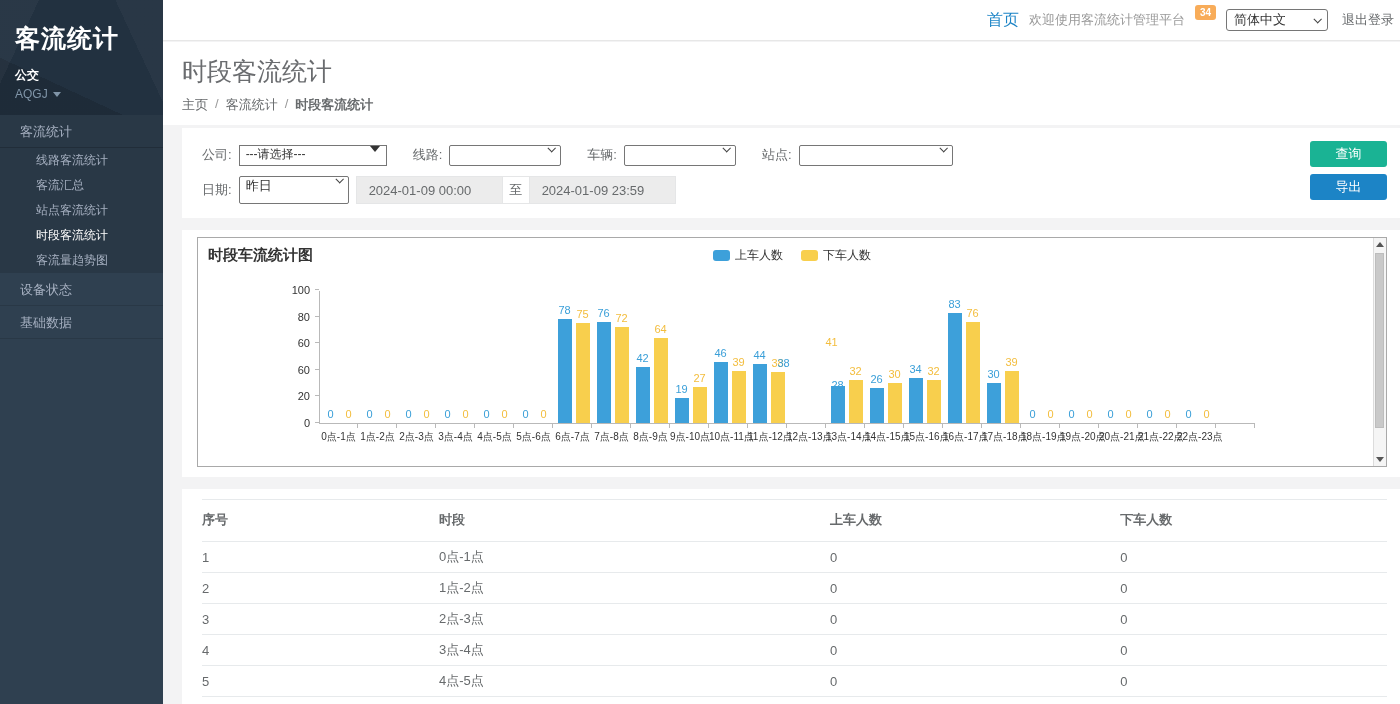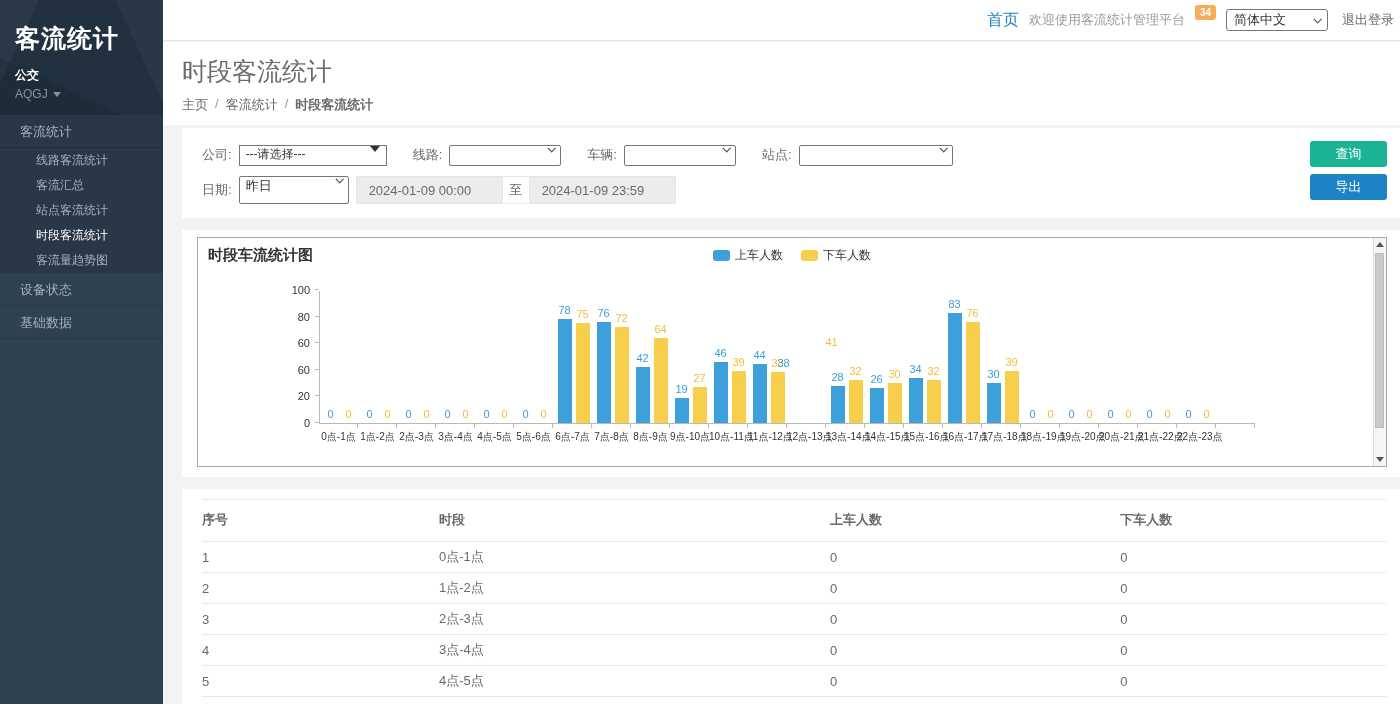--- a/index.html
+++ b/index.html
@@ -315,21 +315,21 @@
             <div class="bar-group">
               <div class="bar" style="height: 50.54px; background: rgb(61, 160, 218);">
                 <span class="val" style="color: rgb(58, 159, 216);">38</span>
               </div>
               <div class="bar" style="height: 72px; background: #4c1d95; margin-left: 44px;">
                 <span class="val" style="color: rgb(243, 189, 61);">41</span>
               </div>
             </div>
             <div class="bar-group">
               <div class="bar" style="height: 37.24px; background: rgb(61, 160, 218);">
-                <span class="val" style="color: rgb(58, 159, 216);">28</span>
+                <span class="val" style="color: rgb(58, 159, 216); margin-top: 8px;">28</span>
               </div>
               <div class="bar" style="height: 42.56px; background: rgb(248, 207, 77);">
                 <span class="val" style="color: rgb(243, 189, 61);">32</span>
               </div>
             </div>
             <div class="bar-group">
               <div class="bar" style="height: 34.58px; background: rgb(61, 160, 218);">
                 <span class="val" style="color: rgb(58, 159, 216);">26</span>
               </div>
               <div class="bar" style="height: 39.9px; background: rgb(248, 207, 77);">

